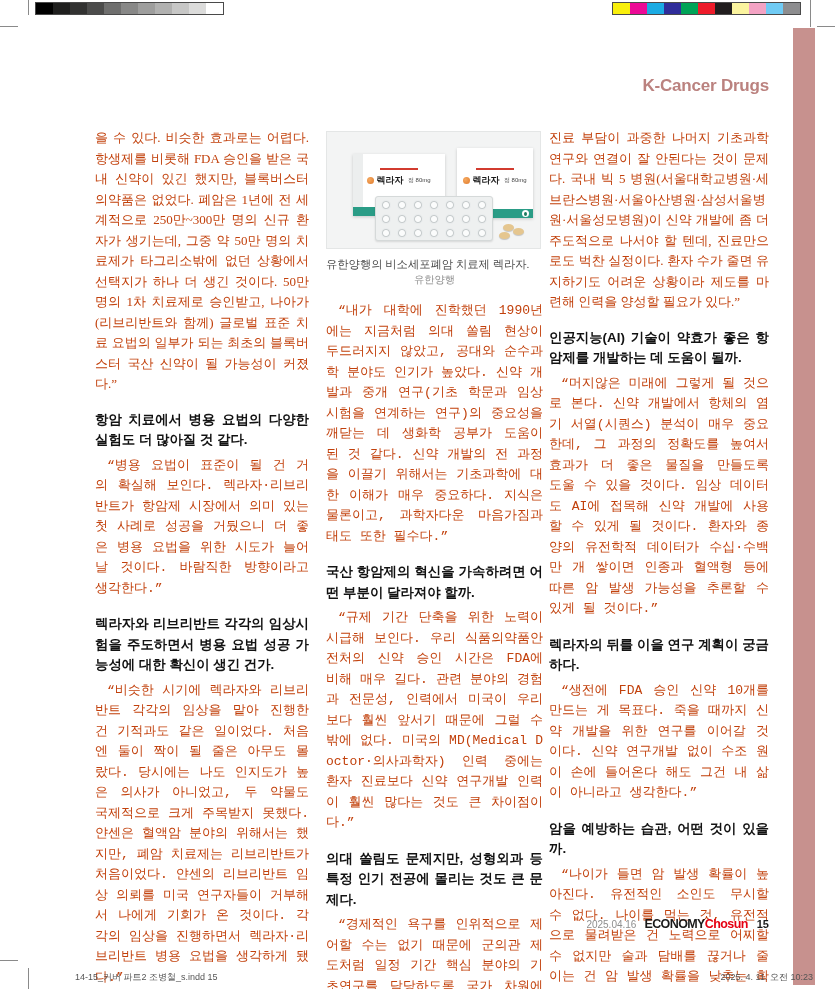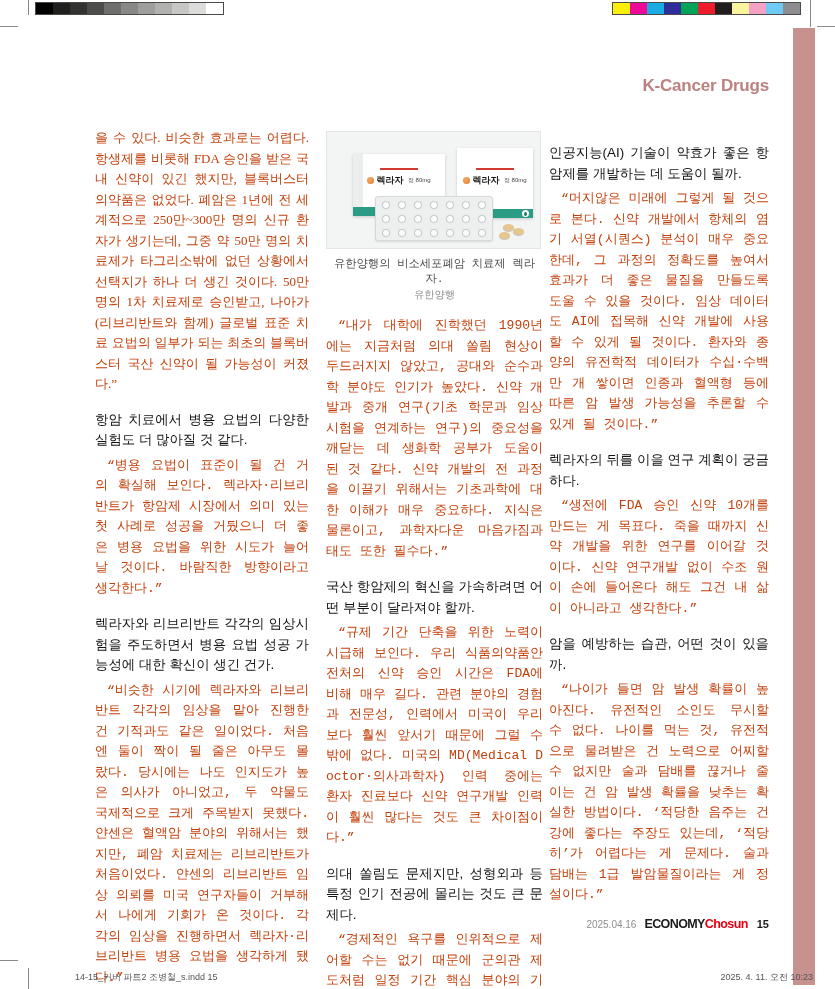--- a/index.html
+++ b/index.html
@@ -18,21 +18,21 @@
         font-family:"Liberation Sans","DejaVu Sans",sans-serif;font-weight:bold;
         font-size:17px;color:#bb827f;letter-spacing:-0.2px;}
   
   .column{position:absolute;top:128px;}
   .col1{left:95px;width:214px;}
   .col2{left:326px;width:217px;}
   .col3{left:549px;width:220px;}
   .para{font-size:13px;line-height:20.5px;color:#c2410c;text-align:justify;
         word-break:break-all;margin:0;}
   .para.quote{text-indent:12px;font-family:Liberation Mono, monospace;}
-  .qhead{font-family:"Liberation Sans","DejaVu Sans",sans-serif;font-weight:normal;
+  .qhead{font-family:"Liberation Sans","DejaVu Sans",sans-serif;font-weight:bold;
         font-size:13.4px;line-height:20.5px;color:#121212;text-align:justify;
         word-break:break-all;margin:15px 0 5px 0;}
   
   .figure{margin:3px 0 14px 0;}
   .photo{position:relative;width:215px;height:118px;background:#f3f4f4;border:1px solid #e4e6e6;
         box-sizing:border-box;overflow:hidden;}
   .medbox{position:absolute;background:#ffffff;box-shadow:0 1px 3px rgba(0,0,0,0.18);}
   .medbox .band{position:absolute;left:0;right:0;bottom:0;height:9px;background:#2a9c86;}
   .medbox .band .tree{position:absolute;right:4px;top:1px;width:7px;height:7px;border-radius:50%;
         background:#fff;}
@@ -48,21 +48,21 @@
   .box1{left:26px;top:22px;width:92px;height:62px;}
   .box1 .edge{position:absolute;left:0;top:0;bottom:0;width:10px;background:#eceeee;}
   .box2{left:130px;top:16px;width:76px;height:70px;}
   .blister{position:absolute;left:48px;bottom:7px;width:116px;height:43px;background:#eef0f0;
         border:1px solid #d5d9d9;border-radius:3px;box-shadow:0 1px 2px rgba(0,0,0,0.12);
         background-image:radial-gradient(circle at 8px 7px,#fbfcfc 2.5px,#c7cccd 3.5px,#e9eced 4.5px,rgba(0,0,0,0) 5.5px);
         background-size:16px 14px;background-position:2px 1px;}
   .tablet{position:absolute;width:11px;height:7px;border-radius:50%;
         background:#e5c68f;box-shadow:0 1px 1px rgba(0,0,0,0.2);}
   .t1{left:176px;top:92px;} .t2{left:186px;top:96px;} .t3{left:172px;top:100px;}
-  .fig-caption{margin-top:8px;text-align:center;font-family:Liberation Mono, monospace;
+  .fig-caption{margin-top:8px;font-family:Liberation Serif, serif;
         font-size:11.3px;color:#4a4a4a;line-height:15px;}
   .fig-credit{text-align:center;font-family:"Liberation Sans","DejaVu Sans",sans-serif;
         font-size:10.3px;color:#8d8d8d;line-height:15px;}
   
   .mag-footer{position:absolute;left:500px;top:914px;width:269px;text-align:right;
         font-family:"Liberation Sans","DejaVu Sans",sans-serif;}
   .mag-footer .date{font-size:10px;color:#8e8e8e;margin-right:8px;}
   .mag-footer .brand-black{font-size:12.5px;font-weight:bold;color:#1a1a1a;letter-spacing:-0.6px;}
   .mag-footer .brand-red{font-size:12.5px;font-weight:bold;color:#e60012;letter-spacing:-0.6px;}
   .mag-footer .pageno{font-size:11px;font-weight:bold;color:#1a1a1a;margin-left:9px;}
@@ -153,20 +153,21 @@
       <div class="fig-credit">유한양행</div>
     </div>
     <p class="para quote">“내가 대학에 진학했던 1990년에는 지금처럼 의대 쏠림 현상이 두드러지지 않았고, 공대와 순수과학 분야도 인기가 높았다. 신약 개발과 중개 연구(기초 학문과 임상시험을 연계하는 연구)의 중요성을 깨닫는 데 생화학 공부가 도움이 된 것 같다. 신약 개발의 전 과정을 이끌기 위해서는 기초과학에 대한 이해가 매우 중요하다. 지식은 물론이고, 과학자다운 마음가짐과 태도 또한 필수다.”</p>
     <p class="qhead">국산 항암제의 혁신을 가속하려면 어떤 부분이 달라져야 할까.</p>
     <p class="para quote">“규제 기간 단축을 위한 노력이 시급해 보인다. 우리 식품의약품안전처의 신약 승인 시간은 FDA에 비해 매우 길다. 관련 분야의 경험과 전문성, 인력에서 미국이 우리보다 훨씬 앞서기 때문에 그럴 수밖에 없다. 미국의 MD(Medical Doctor·의사과학자) 인력 중에는 환자 진료보다 신약 연구개발 인력이 훨씬 많다는 것도 큰 차이점이다.”</p>
     <p class="qhead">의대 쏠림도 문제지만, 성형외과 등 특정 인기 전공에 몰리는 것도 큰 문제다.</p>
     <p class="para quote">“경제적인 욕구를 인위적으로 제어할 수는 없기 때문에 군의관 제도처럼 일정 기간 핵심 분야의 기초연구를 담당하도록 국가 차원에서 제도 도입이 필요해 보인다. 환자를 진료하는 과정에서 얻는 지식과 경험은 신약 개발을 위해서도 매우 중요하다. 다만 MD 인력의</p>
   </div>
 
   <div class="column col3">
+    <p class="para">진료 부담이 과중한 나머지 기초과학 연구와 연결이 잘 안된다는 것이 문제다. 국내 빅 5 병원(서울대학교병원·세브란스병원·서울아산병원·삼성서울병원·서울성모병원)이 신약 개발에 좀 더 주도적으로 나서야 할 텐데, 진료만으로도 벅찬 실정이다. 환자 수가 줄면 유지하기도 어려운 상황이라 제도를 마련해 인력을 양성할 필요가 있다.”</p>
     <p class="qhead">인공지능(AI) 기술이 약효가 좋은 항암제를 개발하는 데 도움이 될까.</p>
     <p class="para quote">“머지않은 미래에 그렇게 될 것으로 본다. 신약 개발에서 항체의 염기 서열(시퀀스) 분석이 매우 중요한데, 그 과정의 정확도를 높여서 효과가 더 좋은 물질을 만들도록 도울 수 있을 것이다. 임상 데이터도 AI에 접목해 신약 개발에 사용할 수 있게 될 것이다. 환자와 종양의 유전학적 데이터가 수십·수백만 개 쌓이면 인종과 혈액형 등에 따른 암 발생 가능성을 추론할 수 있게 될 것이다.”</p>
     <p class="qhead">렉라자의 뒤를 이을 연구 계획이 궁금하다.</p>
     <p class="para quote">“생전에 FDA 승인 신약 10개를 만드는 게 목표다. 죽을 때까지 신약 개발을 위한 연구를 이어갈 것이다. 신약 연구개발 없이 수조 원이 손에 들어온다 해도 그건 내 삶이 아니라고 생각한다.”</p>
     <p class="qhead">암을 예방하는 습관, 어떤 것이 있을까.</p>
     <p class="para quote"><span>“나이가 들면 암 발생 확률이 높아진다. 유전적인 소인도 무시할 수 없다. 나이를 먹는 것, 유전적으로 물려받은 건 노력으로 어찌할 수 없지만 술과 담배를 끊거나 줄이는 건 암 발생 확률을 낮추는 확실한 방법이다. ‘적당한 음주는 건강에 좋다는 주장도 있는데, ‘적당히’가 어렵다는 게 문제다. 술과 담배는 1급 발암물질이라는 게 정설이다.”</span></p>
   </div>
 
   <div class="mag-footer">
     <span class="date">2025.04.16</span><span class="brand-black">ECONOMY</span><span class="brand-red">Chosun</span><span class="pageno">15</span>

